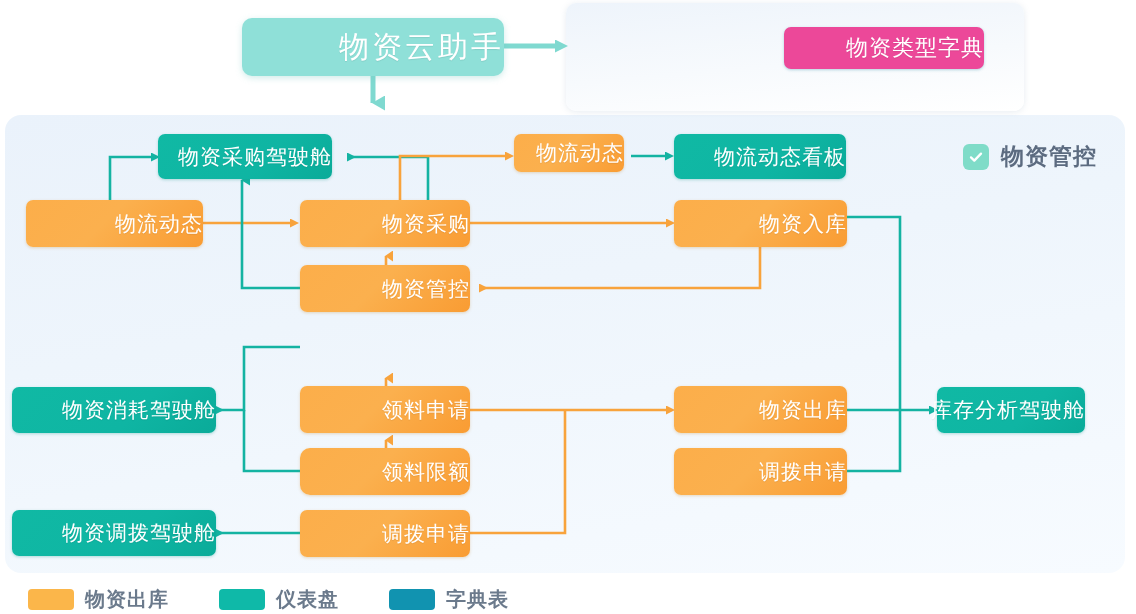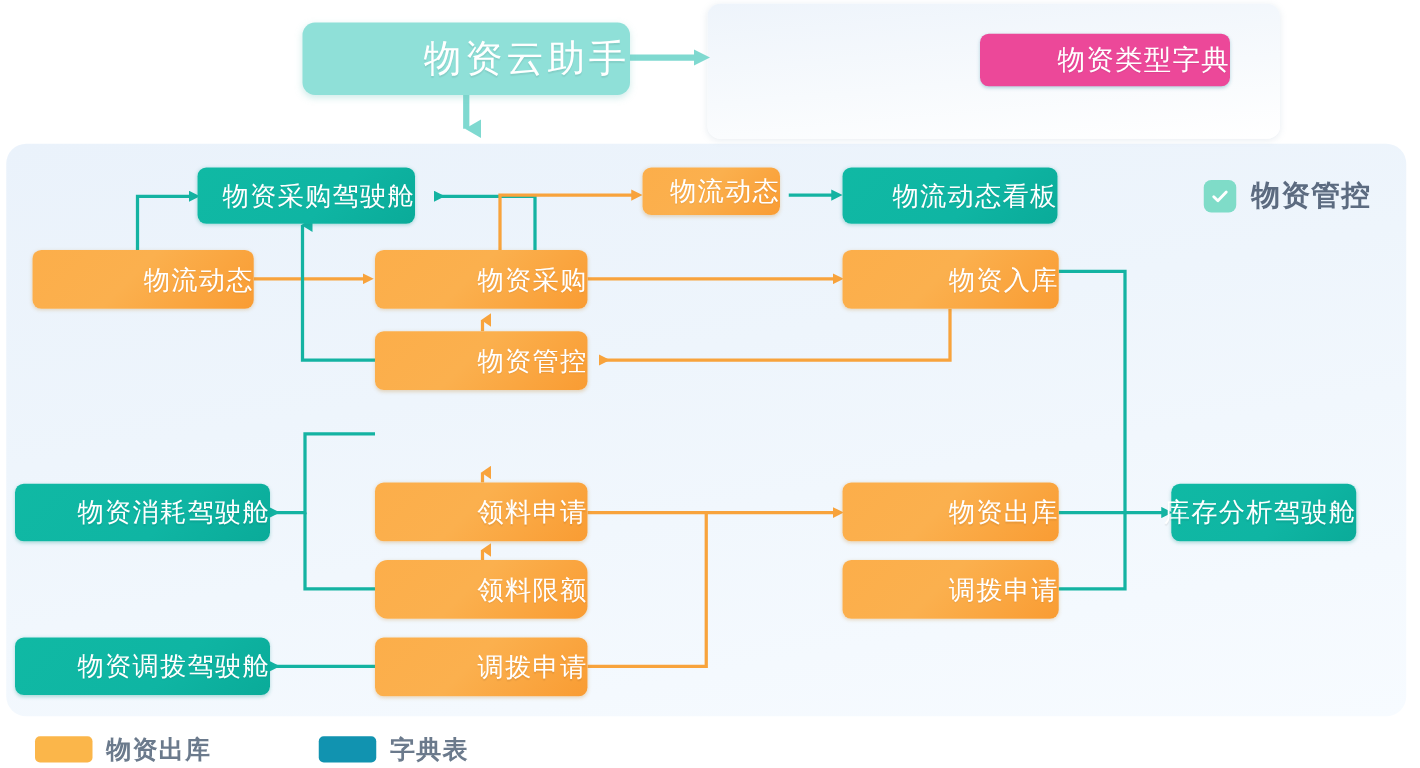--- a/index.html
+++ b/index.html
@@ -231,20 +231,24 @@
   <div class="node teal" style="left:12px;top:510px;width:204px;height:46px;">
     <span>物资调拨驾驶舱</span>
   </div>
 
   <div class="legend">
     <div class="lg-item">
       <span class="lg-sw orange"></span>
       <span class="lg-tx">物资出库</span>
     </div>
     <span class="lg-gap"></span>
+    <div class="lg-item">
+      <span class="lg-sw teal"></span>
+      <span class="lg-tx">仪表盘</span>
+    </div>
     <span class="lg-gap"></span>
     <div class="lg-item">
       <span class="lg-sw dict"></span>
       <span class="lg-tx">字典表</span>
     </div>
   </div>
 
 </div>
 
 </body></html>

